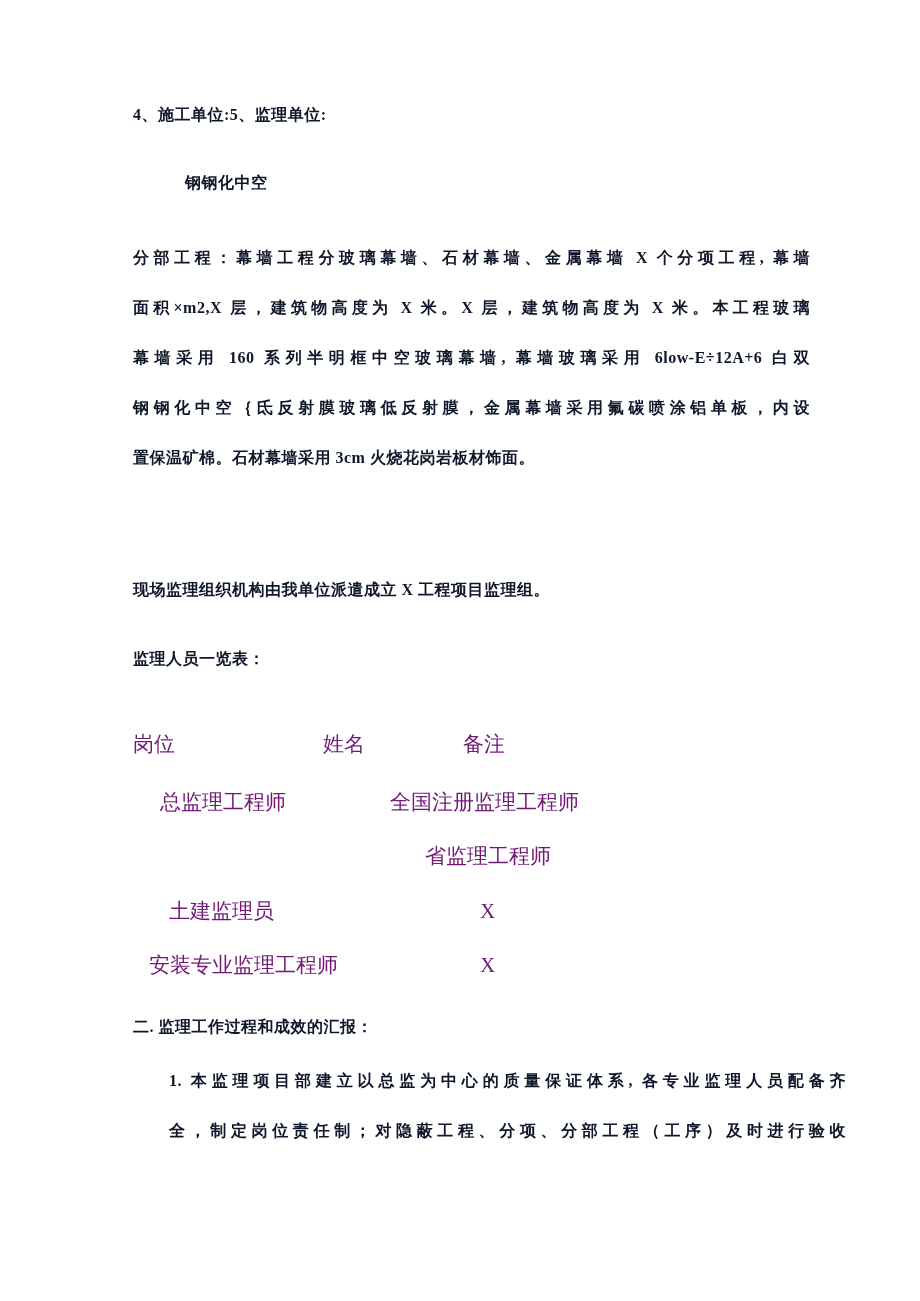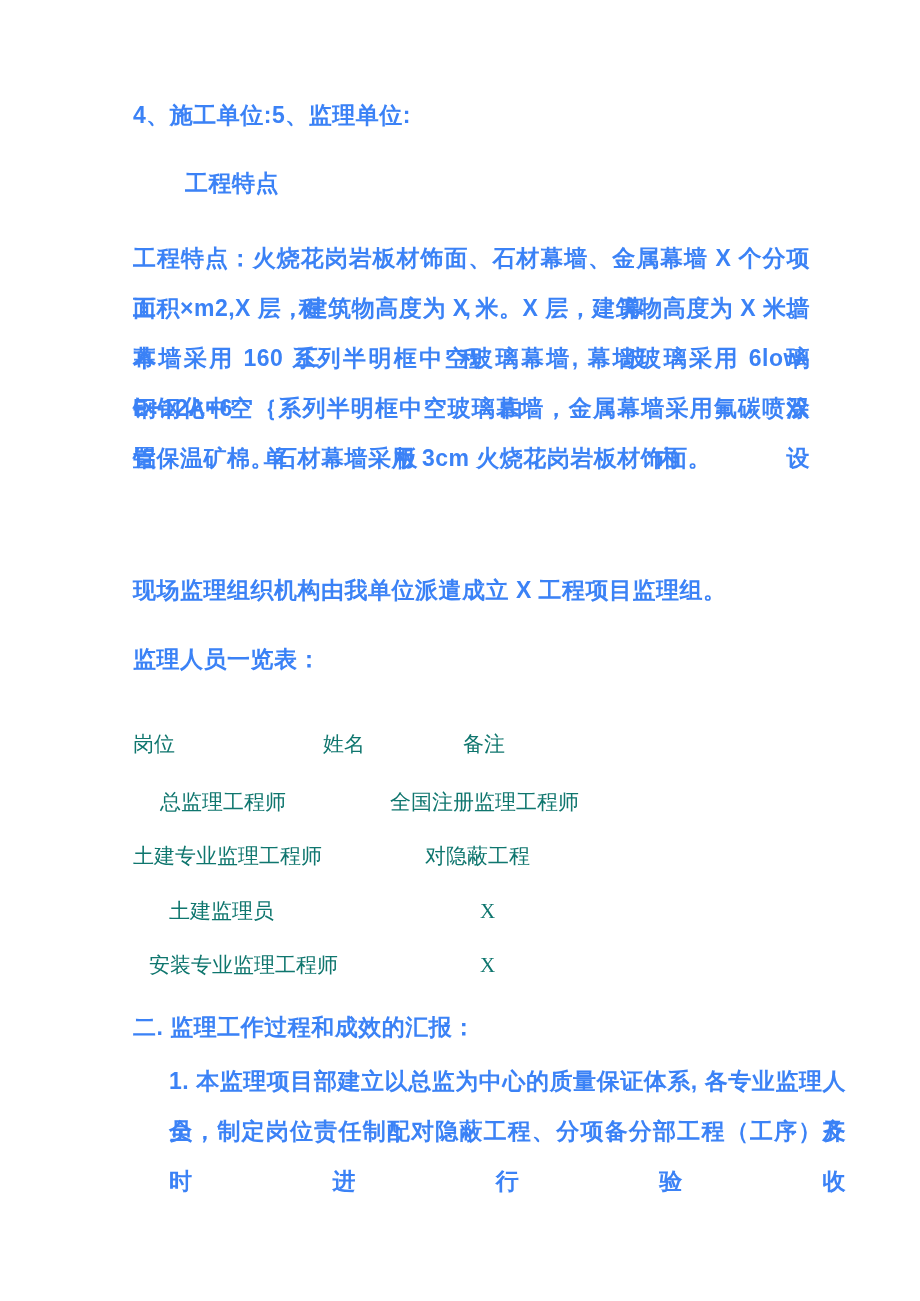--- a/index.html
+++ b/index.html
@@ -10,31 +10,31 @@
   .page {
     position: relative;
     width: 920px;
     height: 1301px;
     background: #ffffff;
     color: #1a1a1a;
     overflow: hidden;
   }
   .abs { position: absolute; }
   .hei {
-    font-family: Liberation Sans, sans-serif;
+    font-family: Liberation Serif, serif;
     font-weight: 700;
-    font-size: 23px;
+    font-size: 16px;
     letter-spacing: 0.5px;
-    color: #3b82f6;
+    color: #0f172a;
   }
   .song {
     font-family: "Liberation Serif", "DejaVu Serif", serif;
     font-weight: 400;
     font-size: 21px;
-    color: #0f766e;
+    color: #701a75;
   }
   .single {
     height: 26px;
     line-height: 26px;
     white-space: nowrap;
   }
   
   .intro   { left: 133px; top: 102px; }
   
   .feature-heading { left: 185px; top: 170px; }
@@ -79,49 +79,48 @@
   .row4 .pos  { left: 16px; }
   .row4 .det  { left: 347px; }
 </style>
 </head>
 <body>
 
 <div class="page">
 
   <div class="abs hei single intro">4、施工单位:5、监理单位:</div>
 
-  <div class="abs hei single feature-heading">工程特点</div>
+  <div class="abs hei single feature-heading">钢钢化中空</div>
 
   <div class="abs para">
-    <div class="hei pline jl">工程特点：火烧花岗岩板材饰面、石材幕墙、金属幕墙 X 个分项工程, 幕墙</div>
+    <div class="hei pline jl">分部工程：幕墙工程分玻璃幕墙、石材幕墙、金属幕墙 X 个分项工程, 幕墙</div>
     <div class="hei pline jl">面积×m2,X 层，建筑物高度为 X 米。X 层，建筑物高度为 X 米。本工程玻璃</div>
     <div class="hei pline jl">幕墙采用 160 系列半明框中空玻璃幕墙, 幕墙玻璃采用 6low-E÷12A+6 白双</div>
-    <div class="hei pline jl">钢钢化中空｛系列半明框中空玻璃幕墙，金属幕墙采用氟碳喷涂铝单板，内设</div>
+    <div class="hei pline jl">钢钢化中空｛氐反射膜玻璃低反射膜，金属幕墙采用氟碳喷涂铝单板，内设</div>
     <div class="hei pline">置保温矿棉。石材幕墙采用 3cm 火烧花岗岩板材饰面。</div>
   </div>
 
 
   <div class="abs hei single s3b">现场监理组织机构由我单位派遣成立 X 工程项目监理组。</div>
 
   <div class="abs hei single ttitle">监理人员一览表：</div>
 
   <div class="abs song trow thead">
     <span class="cell h0">岗位</span>
     <span class="cell h1">姓名</span>
     <span class="cell h2">备注</span>
   </div>
 
   <div class="abs song trow row1">
     <span class="cell pos">总监理工程师</span>
     <span class="cell det">全国注册监理工程师</span>
   </div>
 
   <div class="abs song trow row2">
-    <span class="cell pos">土建专业监理工程师</span>
-    <span class="cell det">对隐蔽工程</span>
+    <span class="cell det">省监理工程师</span>
   </div>
 
   <div class="abs song trow row3">
     <span class="cell pos">土建监理员</span>
     <span class="cell det">X</span>
   </div>
 
   <div class="abs song trow row4">
     <span class="cell pos">安装专业监理工程师</span>
     <span class="cell det">X</span>

